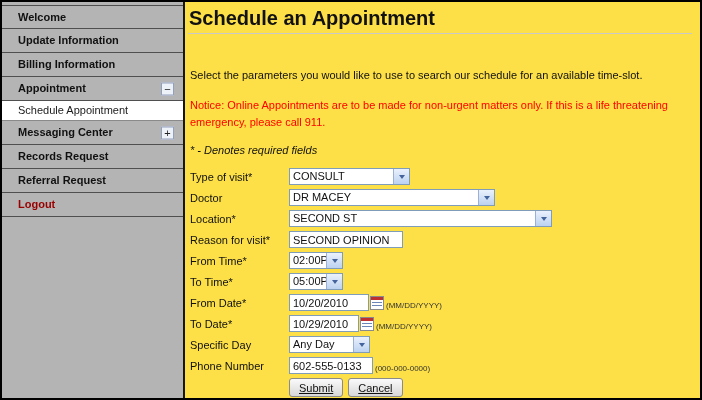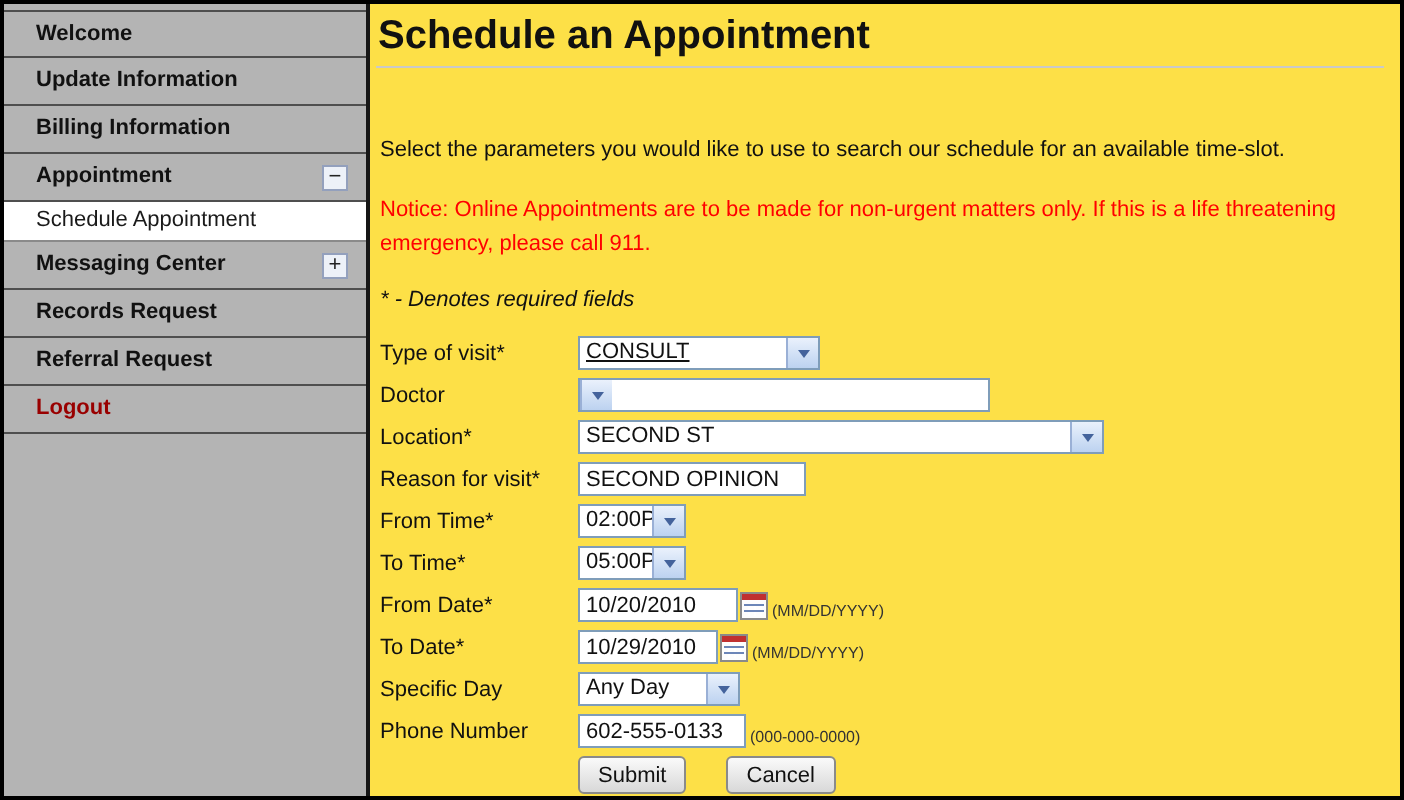--- a/index.html
+++ b/index.html
@@ -139,21 +139,21 @@
       repeating-linear-gradient(to right, transparent 0 2px, #fff 2px 3px);
   }
   .caption {
     font-size: 8px;
     color: #333;
     margin-left: 2px;
     align-self: flex-end;
     padding-bottom: 3px;
     white-space: nowrap;
   }
-  .btn-row { margin: 2px 0 0 101px; display: flex; gap: 20px; }
+  .btn-row { margin: 2px 0 0 101px; display: flex; gap: 5px; text-decoration: underline; }
   .btn {
     font-family: "Liberation Sans", sans-serif;
     font-size: 11px;
     color: #111;
     height: 19px;
     padding: 0 9px;
     border: 1px solid #8a8a8a;
     border-radius: 3px;
     background: linear-gradient(#fafafa, #d8d8d8);
     cursor: pointer;
@@ -180,30 +180,31 @@
     <h1 class="page-title">Schedule an Appointment</h1>
     <div class="rule"></div>
 
     <p class="intro">Select the parameters you would like to use to search our schedule for an available time-slot.</p>
     <p class="notice">Notice: Online Appointments are to be made for non-urgent matters only. If this is a life threatening emergency, please call 911.</p>
     <p class="required">* - Denotes required fields</p>
 
     <div class="form" id="form">
         <div class="form-row">
           <span class="form-label">Type of visit*</span>
-          <div class="xp-select" style="width: 121px; text-decoration: underline;">
+          <div class="xp-select" style="width: 121px;">
             <span class="val">CONSULT</span>
             <span class="arrow">
               <i class="chev"></i>
             </span>
           </div>
         </div>
         <div class="form-row">
           <span class="form-label">Doctor</span>
           <div class="xp-select" style="width: 206px;">
+            <span class="val">DR MACEY</span>
             <span class="arrow">
               <i class="chev"></i>
             </span>
           </div>
         </div>
         <div class="form-row">
           <span class="form-label">Location*</span>
           <div class="xp-select" style="width: 263px;">
             <span class="val">SECOND ST</span>
             <span class="arrow">

